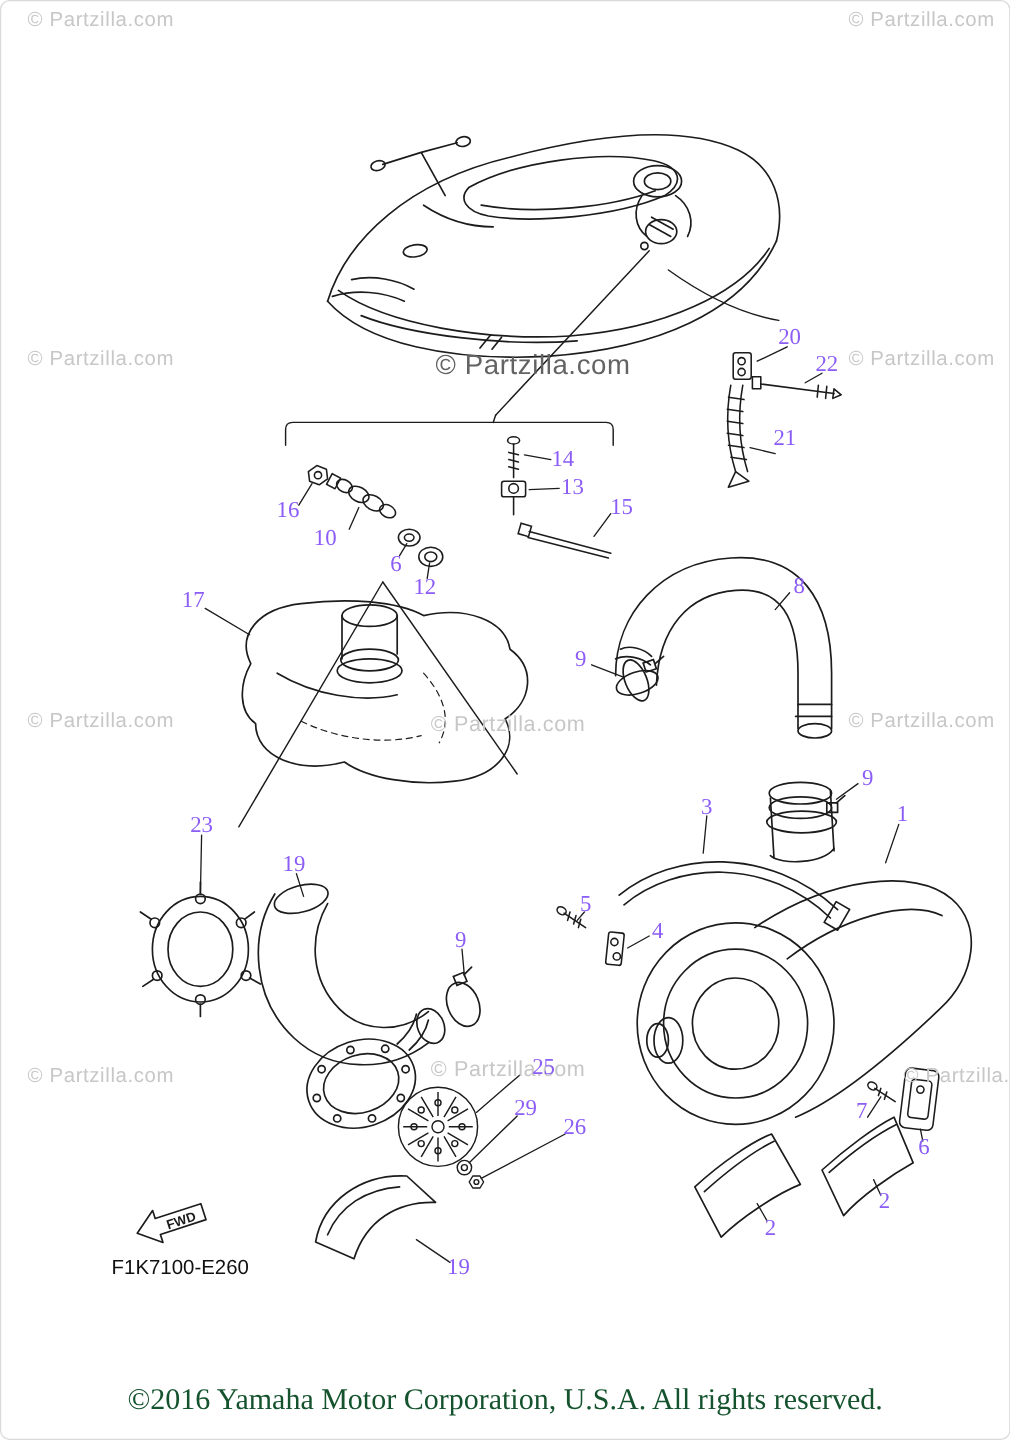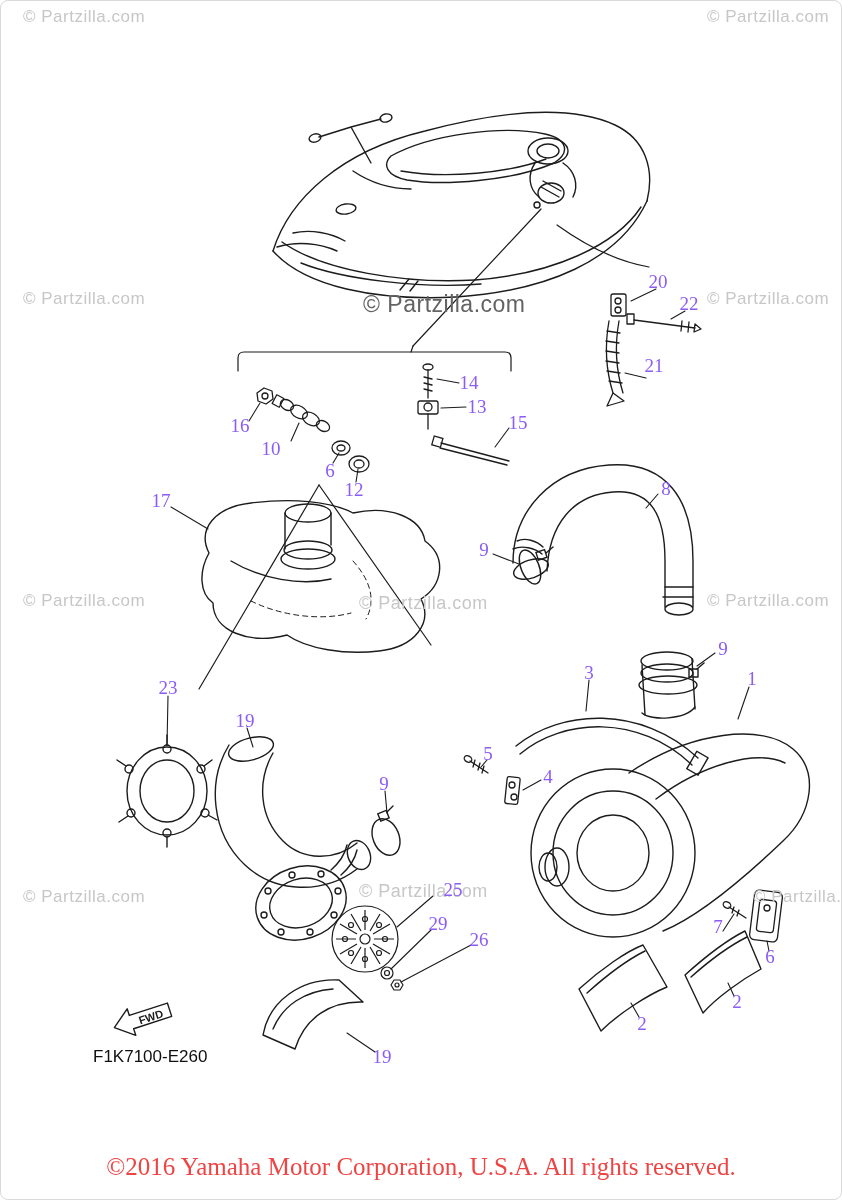--- a/index.html
+++ b/index.html
@@ -8,21 +8,21 @@
   .page{position:absolute;inset:0;border:1px solid #d9d9d9;border-radius:8px;overflow:hidden;background:#fff}
   svg.art{position:absolute;left:0;top:0}
   .watermark{position:absolute;white-space:nowrap;letter-spacing:.5px;
              font-family:"Liberation Sans",sans-serif;user-select:none}
   .wm-light{color:#c7c7c7}
   .wm-dark{color:#636363}
   .callout{position:absolute;transform:translate(-50%,-50%);
            font-family:"Liberation Serif",serif;font-size:19px;color:#8b5cf6}
   .diagram-code{position:absolute;left:92px;top:1046px;font-size:17px;color:#101010}
   .copyright{position:absolute;left:0;right:0;top:1152px;text-align:center;
-             font-family:"Liberation Serif",serif;font-size:25px;color:#ef4444}
+             font-family:"Liberation Serif",serif;font-size:25px;color:#14532d}
   .small-print{position:absolute;left:0;right:0;top:1153px;text-align:center;
                font-size:8.5px;color:#333}
 </style>
 </head>
 <body>
 
 <div class="page">
 
   <svg class="art" width="842" height="1200" viewBox="0 0 842 1200">
 

